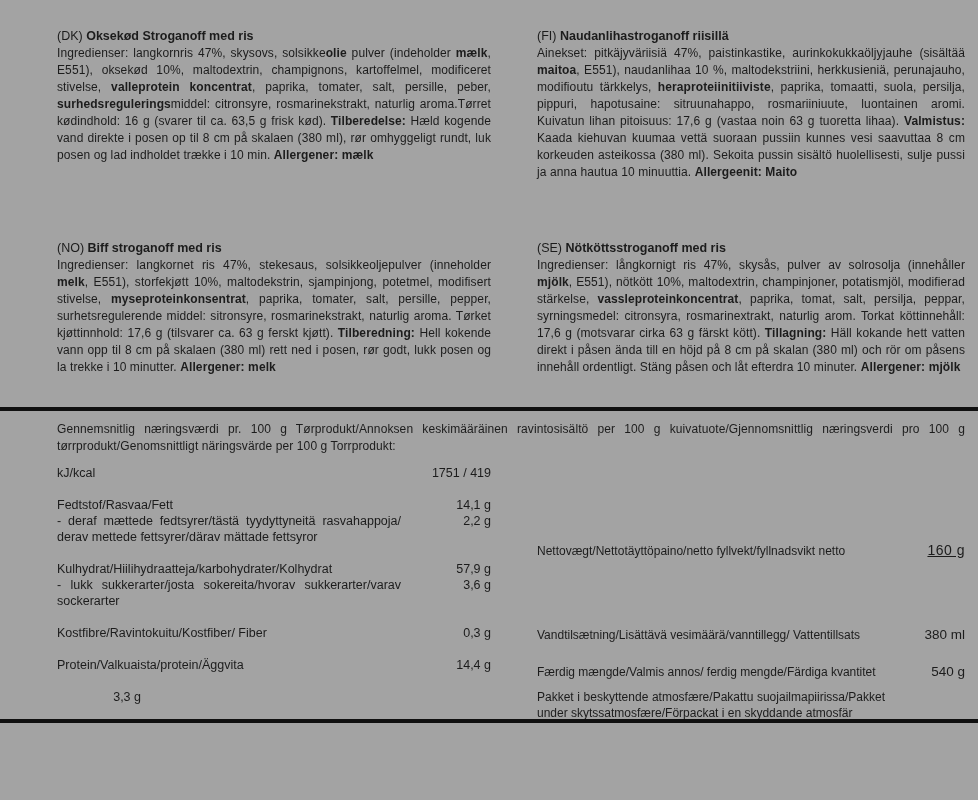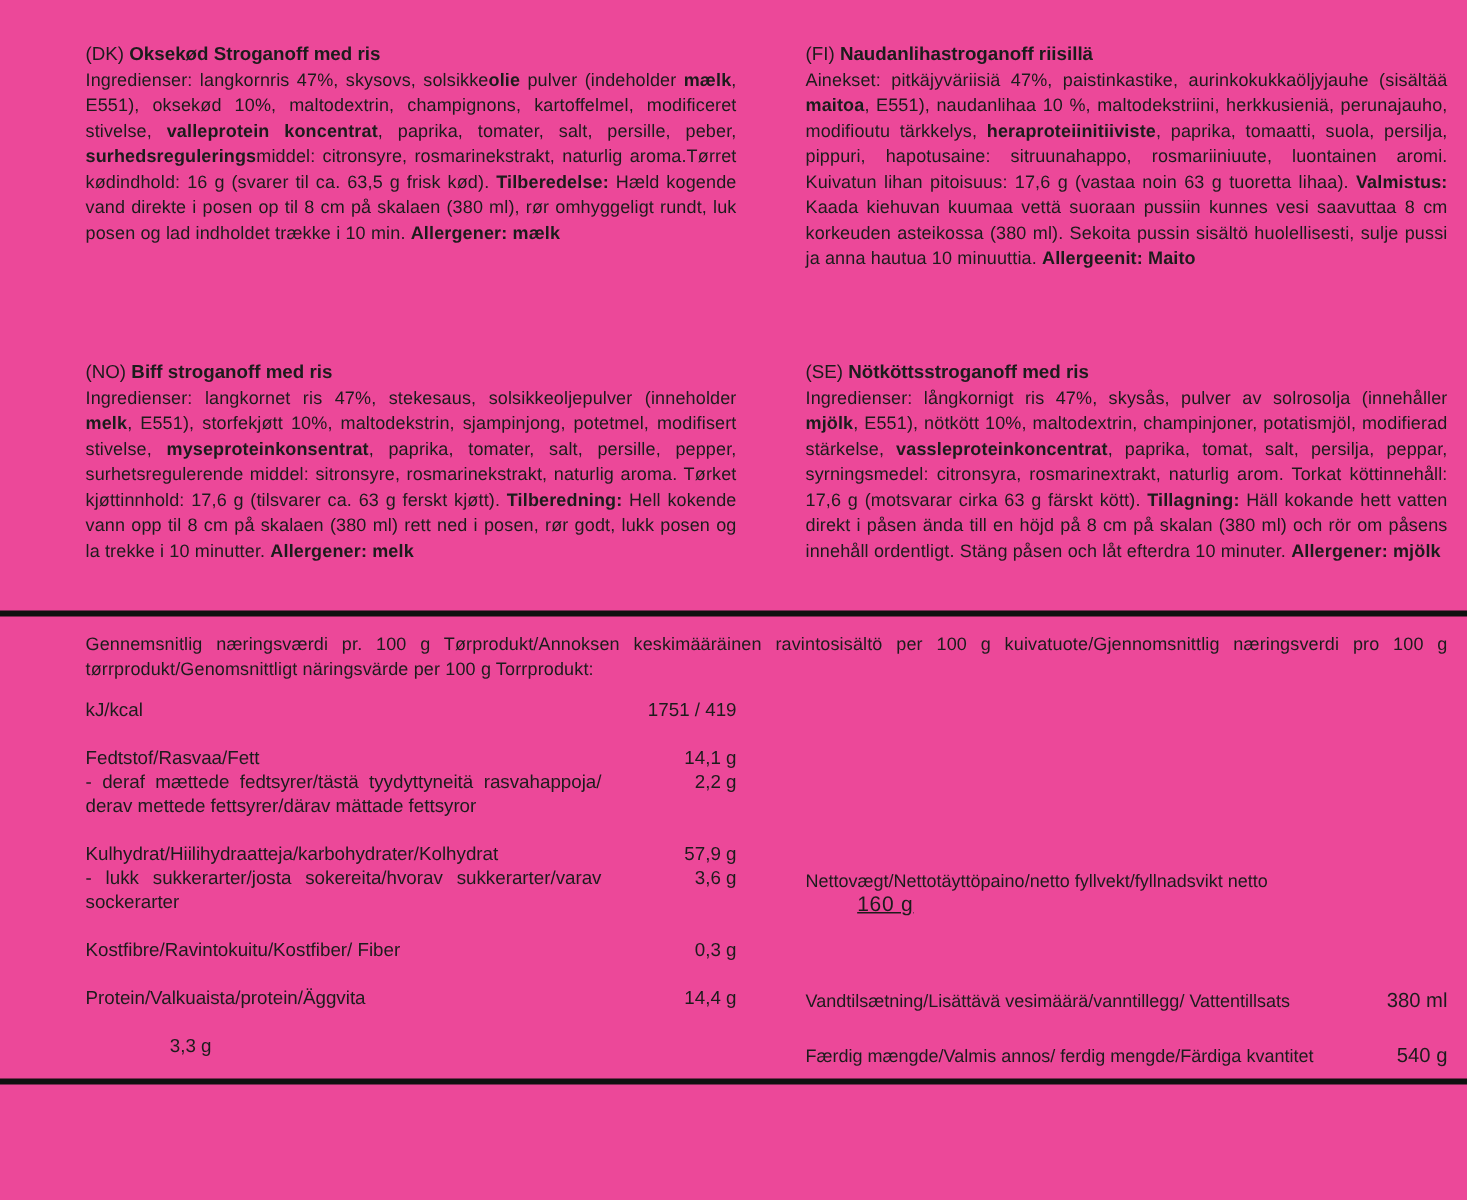--- a/index.html
+++ b/index.html
@@ -1,17 +1,17 @@
 <!DOCTYPE html>
 <html><head>
 <meta charset="utf-8">
 <style>
   html,body { margin:0; padding:0; background:#ffffff; }
   .page {
-    position:relative; width:978px; height:800px; background:#ec4899;
+    position:relative; width:978px; height:800px; background:#a3a3a3;
     color:#1c1c1c; font-family:"Liberation Sans", sans-serif; overflow:hidden;
   }
 
   
   .ingredients {
     position:absolute; top:28px; left:57px; width:908px;
     display:grid; grid-template-columns:434px 428px; column-gap:46px;
     grid-template-rows:212px auto;
   }
   .sec-title { margin:0; font-size:12.5px; line-height:17px; font-weight:400; }
@@ -34,21 +34,21 @@
   .nut-row { display:flex; margin-bottom:16px; font-size:12.5px; line-height:16px; }
   .nut-row .lbls { flex:1; padding-right:6px; }
   .nut-row .lbl-sub { text-align:justify; }
   .nut-row .vals { width:84px; text-align:right; white-space:nowrap; }
   .nut-row .vals div { line-height:16px; }
 
   .pkg-row { display:flex; font-size:12px; line-height:16px; }
   .pkg-row .plbl { flex:1; text-align:justify; padding-right:8px; }
   .pkg-row .pval { width:72px; text-align:right; font-size:13.5px; white-space:nowrap; }
   .pkg-row.large .pval { font-size:14px; line-height:18px; margin-top:-2px; letter-spacing:0.5px;text-decoration:underline; }
-  .pkg-row:nth-child(1) { margin-bottom:48px;flex-direction:column; }
+  .pkg-row:nth-child(1) { margin-bottom:68px; }
   .pkg-row:nth-child(2) { margin-bottom:21px; }
   .pkg-row:nth-child(3) { margin-bottom:9px; }
 </style>
 </head>
 <body>
 
 <div class="page">
 
   <div class="ingredients">
       <div class="sec">
@@ -132,20 +132,21 @@
           </div>
           <div class="pkg-row">
             <div class="plbl">Vandtilsætning/Lisättävä vesimäärä/vanntillegg/ Vattentillsats</div>
             <div class="pval">380 ml</div>
           </div>
           <div class="pkg-row">
             <div class="plbl">Færdig mængde/Valmis annos/ ferdig mengde/Färdiga kvantitet</div>
             <div class="pval">540 g</div>
           </div>
           <div class="pkg-row">
+            <div class="plbl">Pakket i beskyttende atmosfære/Pakattu suojailmapiirissa/Pakket under skytssatmosfære/Förpackat i en skyddande atmosfär</div>
             <div class="pval"></div>
           </div>
         </div>
     </div>
   </div>
 
   <div class="rule rule-bottom"></div>
 
 </div>
 

